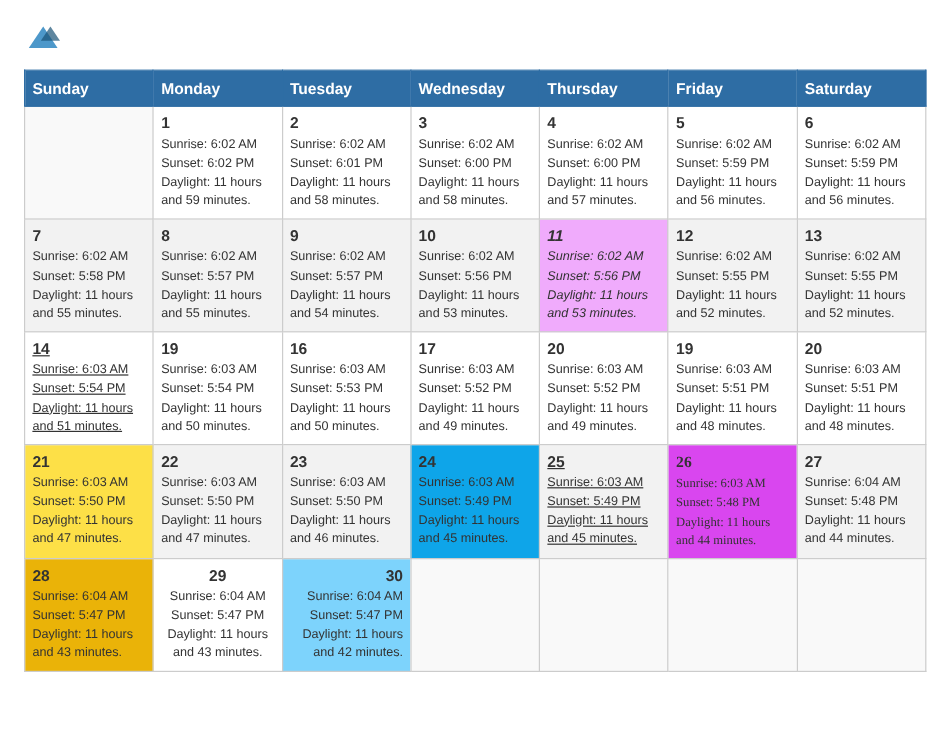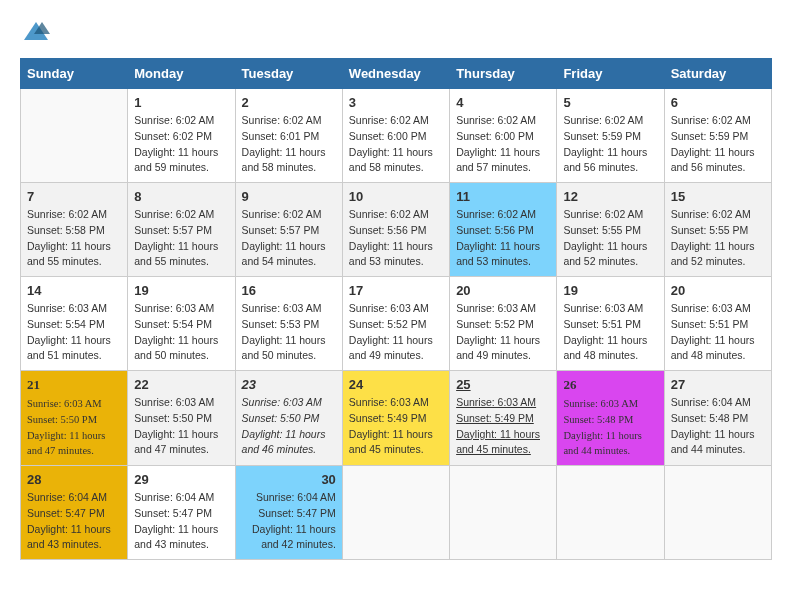--- a/index.html
+++ b/index.html
@@ -167,35 +167,35 @@
           <div class="day-info">Sunrise: 6:02 AM<br>Sunset: 5:57 PM<br>Daylight: 11 hours<br>and 55 minutes.</div>
         </td>
         <td style="background: rgb(242, 242, 242);">
           <span class="day-num">9</span>
           <div class="day-info">Sunrise: 6:02 AM<br>Sunset: 5:57 PM<br>Daylight: 11 hours<br>and 54 minutes.</div>
         </td>
         <td style="background: rgb(242, 242, 242);">
           <span class="day-num">10</span>
           <div class="day-info">Sunrise: 6:02 AM<br>Sunset: 5:56 PM<br>Daylight: 11 hours<br>and 53 minutes.</div>
         </td>
-        <td style="background: #7dd3fc;">
+        <td style="background: #f0abfc; font-style: italic;">
           <span class="day-num">11</span>
           <div class="day-info">Sunrise: 6:02 AM<br>Sunset: 5:56 PM<br>Daylight: 11 hours<br>and 53 minutes.</div>
         </td>
         <td style="background: rgb(242, 242, 242);">
           <span class="day-num">12</span>
           <div class="day-info">Sunrise: 6:02 AM<br>Sunset: 5:55 PM<br>Daylight: 11 hours<br>and 52 minutes.</div>
         </td>
         <td style="background: rgb(242, 242, 242);">
-          <span class="day-num">15</span>
+          <span class="day-num">13</span>
           <div class="day-info">Sunrise: 6:02 AM<br>Sunset: 5:55 PM<br>Daylight: 11 hours<br>and 52 minutes.</div>
         </td>
       </tr>
       <tr>
-        <td style="background: rgb(255, 255, 255);">
+        <td style="background: rgb(255, 255, 255); text-decoration: underline;">
           <span class="day-num">14</span>
           <div class="day-info">Sunrise: 6:03 AM<br>Sunset: 5:54 PM<br>Daylight: 11 hours<br>and 51 minutes.</div>
         </td>
         <td style="background: rgb(255, 255, 255);">
           <span class="day-num">19</span>
           <div class="day-info">Sunrise: 6:03 AM<br>Sunset: 5:54 PM<br>Daylight: 11 hours<br>and 50 minutes.</div>
         </td>
         <td style="background: rgb(255, 255, 255);">
           <span class="day-num">16</span>
           <div class="day-info">Sunrise: 6:03 AM<br>Sunset: 5:53 PM<br>Daylight: 11 hours<br>and 50 minutes.</div>
@@ -211,33 +211,33 @@
         <td style="background: rgb(255, 255, 255); margin-left: 31px;">
           <span class="day-num">19</span>
           <div class="day-info">Sunrise: 6:03 AM<br>Sunset: 5:51 PM<br>Daylight: 11 hours<br>and 48 minutes.</div>
         </td>
         <td style="background: rgb(255, 255, 255);">
           <span class="day-num">20</span>
           <div class="day-info">Sunrise: 6:03 AM<br>Sunset: 5:51 PM<br>Daylight: 11 hours<br>and 48 minutes.</div>
         </td>
       </tr>
       <tr>
-        <td style="background: #eab308; font-family: Liberation Serif, serif;">
+        <td style="background: #fde047;">
           <span class="day-num">21</span>
           <div class="day-info">Sunrise: 6:03 AM<br>Sunset: 5:50 PM<br>Daylight: 11 hours<br>and 47 minutes.</div>
         </td>
         <td style="background: rgb(242, 242, 242);">
           <span class="day-num">22</span>
           <div class="day-info">Sunrise: 6:03 AM<br>Sunset: 5:50 PM<br>Daylight: 11 hours<br>and 47 minutes.</div>
         </td>
-        <td style="background: rgb(242, 242, 242); font-style: italic;">
+        <td style="background: rgb(242, 242, 242);">
           <span class="day-num">23</span>
           <div class="day-info">Sunrise: 6:03 AM<br>Sunset: 5:50 PM<br>Daylight: 11 hours<br>and 46 minutes.</div>
         </td>
-        <td style="background: #fde047; margin-left: 44px;">
+        <td style="background: #0ea5e9; margin-left: 44px;">
           <span class="day-num">24</span>
           <div class="day-info">Sunrise: 6:03 AM<br>Sunset: 5:49 PM<br>Daylight: 11 hours<br>and 45 minutes.</div>
         </td>
         <td style="background: rgb(242, 242, 242); text-decoration: underline;">
           <span class="day-num">25</span>
           <div class="day-info">Sunrise: 6:03 AM<br>Sunset: 5:49 PM<br>Daylight: 11 hours<br>and 45 minutes.</div>
         </td>
         <td style="background: #d946ef; font-family: Liberation Serif, serif;">
           <span class="day-num">26</span>
           <div class="day-info">Sunrise: 6:03 AM<br>Sunset: 5:48 PM<br>Daylight: 11 hours<br>and 44 minutes.</div>
@@ -245,21 +245,21 @@
         <td style="background: rgb(242, 242, 242);">
           <span class="day-num">27</span>
           <div class="day-info">Sunrise: 6:04 AM<br>Sunset: 5:48 PM<br>Daylight: 11 hours<br>and 44 minutes.</div>
         </td>
       </tr>
       <tr>
         <td style="background: #eab308;">
           <span class="day-num">28</span>
           <div class="day-info">Sunrise: 6:04 AM<br>Sunset: 5:47 PM<br>Daylight: 11 hours<br>and 43 minutes.</div>
         </td>
-        <td style="background: rgb(255, 255, 255);">
+        <td style="background: rgb(255, 255, 255); text-align: center;">
           <span class="day-num">29</span>
           <div class="day-info">Sunrise: 6:04 AM<br>Sunset: 5:47 PM<br>Daylight: 11 hours<br>and 43 minutes.</div>
         </td>
         <td style="background: #7dd3fc; text-align: right;">
           <span class="day-num">30</span>
           <div class="day-info">Sunrise: 6:04 AM<br>Sunset: 5:47 PM<br>Daylight: 11 hours<br>and 42 minutes.</div>
         </td>
         <td class="empty-cell" style="background: rgb(255, 255, 255);"></td>
         <td class="empty-cell" style="background: rgb(255, 255, 255);"></td>
         <td class="empty-cell" style="background: rgb(255, 255, 255);"></td>

